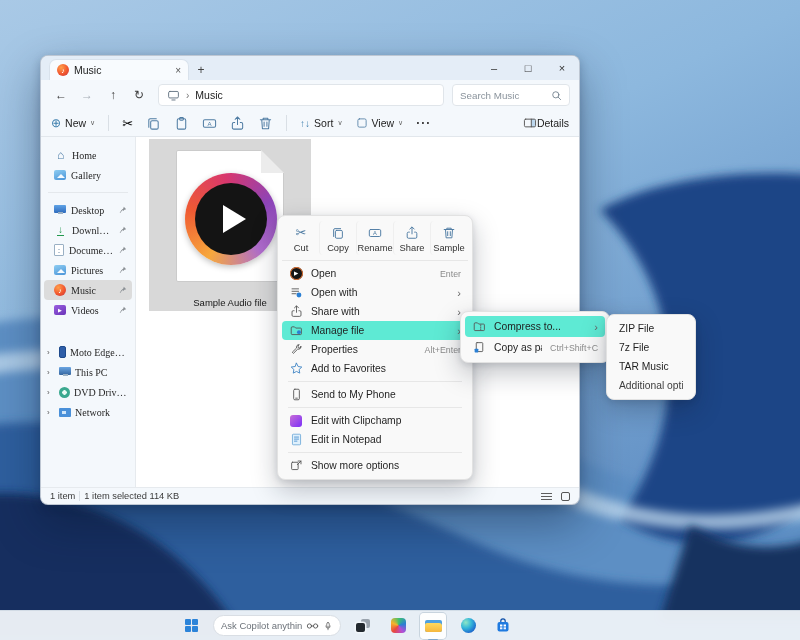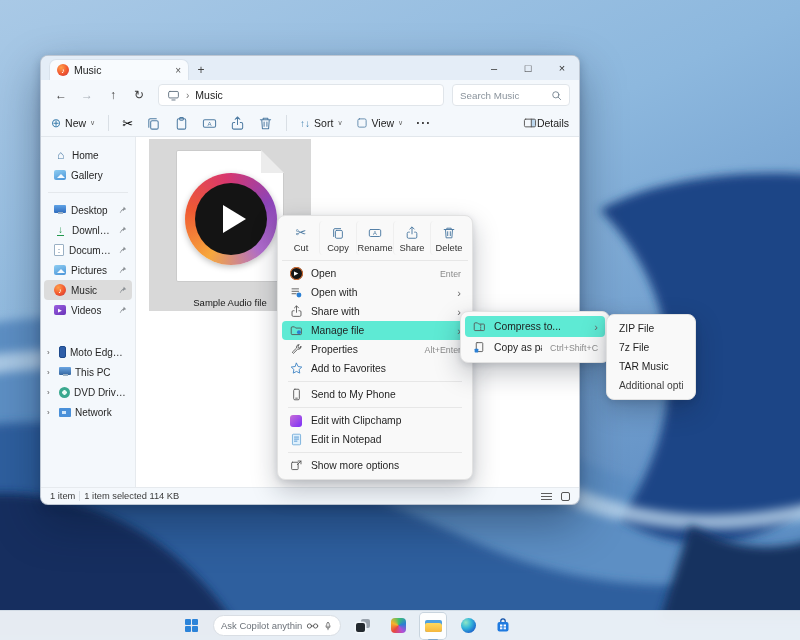--- a/index.html
+++ b/index.html
@@ -65,21 +65,21 @@
   .chev { font-size:7px; color:#666; }
   .tico { width:15px; height:15px; }
   .tico svg, .mic-s svg { display:block; }
   .more-dots { font-size:12px; letter-spacing:1px; color:#333; font-weight:bold; }
   .details-btn { margin-left:auto; display:flex; align-items:center; font-size:10.5px; color:#222; }
 
   .wbody { display:flex; flex:1; min-height:0; }
   .sidebar { width:95px; flex:0 0 auto; padding-top:8px; border-right:1px solid #e6eaee; font-size:10px; color:#262626; overflow:hidden; }
   .srow { height:20px; display:flex; align-items:center; gap:5px; padding:0 5px 0 10px; margin:0 3px; border-radius:4px; white-space:nowrap; }
   .srow.selected { background:#dcdcdc; }
-  .slbl { overflow:hidden; text-overflow:ellipsis; }
+  .slbl { overflow:hidden; text-overflow:ellipsis;font-family:Liberation Serif, serif; }
   .pin { margin-left:auto; flex:0 0 auto; display:flex; }
   .ssep { height:1px; background:#e4e8ec; margin:7px 7px; }
   .tree-gap { height:22px; }
   .srow.tree { padding-left:3px; gap:4px; }
   .tchev { width:8px; font-size:8px; color:#555; flex:0 0 auto; }
 
   .sic { position:relative; display:inline-flex; align-items:center; justify-content:center; flex:0 0 auto; width:13px; height:13px; }
   .g-home { color:#4a7ba6; font-size:12px; line-height:1; }
   .ic-pic { width:12px; height:10px; border-radius:2px; background:linear-gradient(160deg,#8ecdf2,#4a94d8); }
   .ic-pic::after { content:""; position:absolute; bottom:2px; left:3px; border-left:4px solid transparent; border-right:4px solid transparent; border-bottom:4px solid rgba(255,255,255,.95); }
@@ -432,21 +432,21 @@
             </svg>
           </span>
         <span class="qa-label">Share</span>
       </div>
       <div class="qa">
         <span class="qa-ico">
             <svg width="14" height="14" viewBox="0 0 16 16">
               <path class="s1" d="M2.5 4h11M5.5 4V2.5h5V4M4 4l.7 9.5h6.6L12 4M6.5 6.5v4.5M9.5 6.5v4.5"></path>
             </svg>
           </span>
-        <span class="qa-label">Delete</span>
+        <span class="qa-label">Sample</span>
       </div>
     </div>
 
     <div class="mrow">
       <span class="mico">
           <span class="open-circ">
             <span>▶</span>
           </span>
         </span>
       <span class="mlbl">Open</span>

